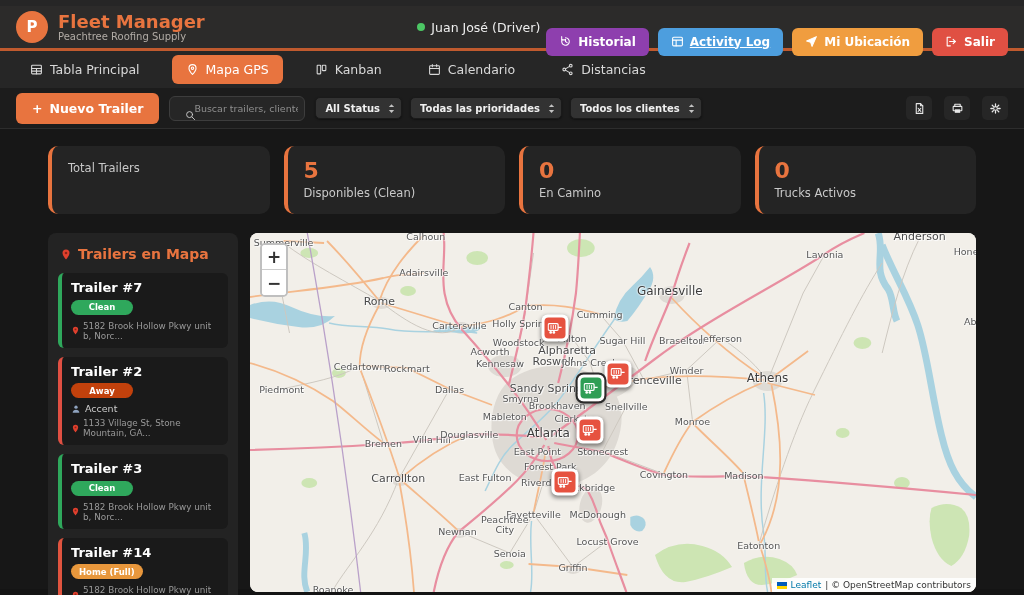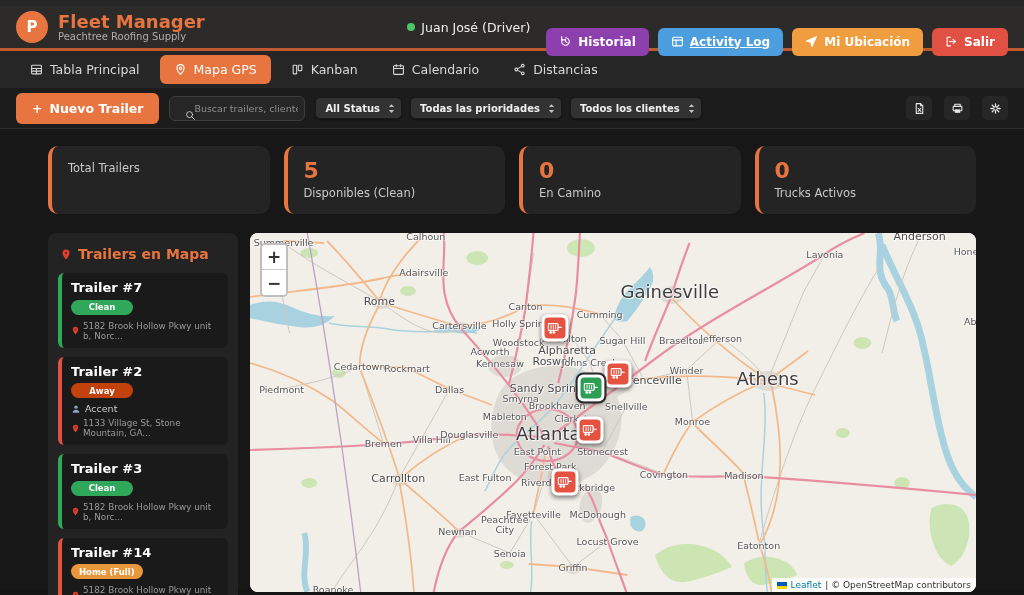--- a/index.html
+++ b/index.html
@@ -7,29 +7,29 @@
     font-family:"DejaVu Sans","Liberation Sans",sans-serif; }
   .topstrip { height:6px; background:#262626; }
   
   .header { height:45px; background:#2c2b2a; border-bottom:3px solid #c05a2e;
     display:flex; align-items:center; padding:0 16px; gap:10px; }
   .logo { width:32px; height:32px; border-radius:50%; background:#e8743f; color:#fff;
     font-weight:bold; font-size:15px; display:flex; align-items:center; justify-content:center; }
   .title-block { line-height:1.1; }
   .app-title { color:#e8743f; font-size:18px; font-weight:bold; }
   .app-subtitle { color:#b2aca6; font-size:10px; }
-  .header-right { margin-left:auto; display:flex; gap:10px; }
+  .header-right { margin-left:auto; display:flex; gap:0; }
   .user-chip { display:flex; align-items:center; gap:6px; color:#eee; font-size:12.5px; margin-right:6px; }
   .user-dot { width:8px; height:8px; border-radius:50%; background:#4cc764; }
   .hbtn { display:flex; align-items:center; gap:6px; border:none; color:#fff; font-weight:bold;
     font-size:12px; padding:7px 13px; border-radius:6px; cursor:pointer;
     font-family:inherit; }
   .hbtn svg { width:13px; height:13px; }
   
-  .nav { height:37px; background:#262626; display:flex; align-items:center; padding:0 16px; gap:6px; }
+  .nav { height:37px; background:#262626; display:flex; align-items:center; padding:0 16px; gap:18px; }
   .tab { display:flex; align-items:center; gap:7px; color:#d8d8d8; font-size:12.5px;
     padding:7px 14px; border-radius:6px; cursor:pointer; }
   .tab svg { width:13px; height:13px; }
   .tab.active { background:#e8743f; color:#fff; }
   
   .toolbar { height:41px; background:#1c1c1c; border-bottom:1px solid #2d2d2d;
     display:flex; align-items:center; padding:0 16px; gap:10px; }
   .new-btn { background:#e8743f; color:#fff; border:none; border-radius:6px; font-weight:bold;
     font-size:12.5px; padding:8px 16px; display:flex; gap:7px; align-items:center; cursor:pointer; font-family:inherit;}
   .search-wrap { position:relative; }
@@ -65,21 +65,21 @@
   .addr-row { display:flex; gap:4px; align-items:center; color:#999; font-size:8.8px; margin-top:4px; }
   .addr-row svg, .client-row svg { flex:0 0 auto; }
   
   .map-panel { position:relative; flex:1; height:359px; border-radius:8px; overflow:hidden;
     background:#f2efe9; }
   .map-svg { position:absolute; inset:0; width:100%; height:100%; }
   .map-label { position:absolute; transform:translate(-50%,-50%); color:#4a4a4a;
     white-space:nowrap; text-shadow:0 0 2px #fff,0 0 2px #fff,1px 1px 1px #fff; pointer-events:none; }
   .map-label.s { font-size:9.5px; color:#555; }
   .map-label.m { font-size:11px; }
-  .map-label.l { font-size:18px; color:#3c3c3c; }
+  .map-label.l { font-size:12px; color:#3c3c3c; }
   .marker { position:absolute; width:27px; height:27px; transform:translate(-50%,-50%);
     background:#fff; border-radius:6px; box-shadow:0 2px 4px rgba(0,0,0,.45);
     display:flex; align-items:center; justify-content:center; cursor:pointer; }
   .marker .inner { width:21px; height:21px; border-radius:4px; display:flex;
     align-items:center; justify-content:center; }
   .marker.selected { outline:2px solid #2b2b2b; }
   .zoom-ctl { position:absolute; top:10px; left:10px; width:28px; background:#fff;
     border:2px solid rgba(0,0,0,.25); border-radius:5px; overflow:hidden; z-index:5; }
   .zoom-btn { display:block; width:100%; height:25px; background:#fff; border:none;
     font-size:17px; font-weight:bold; color:#333; cursor:pointer; line-height:22px; font-family:inherit; }

